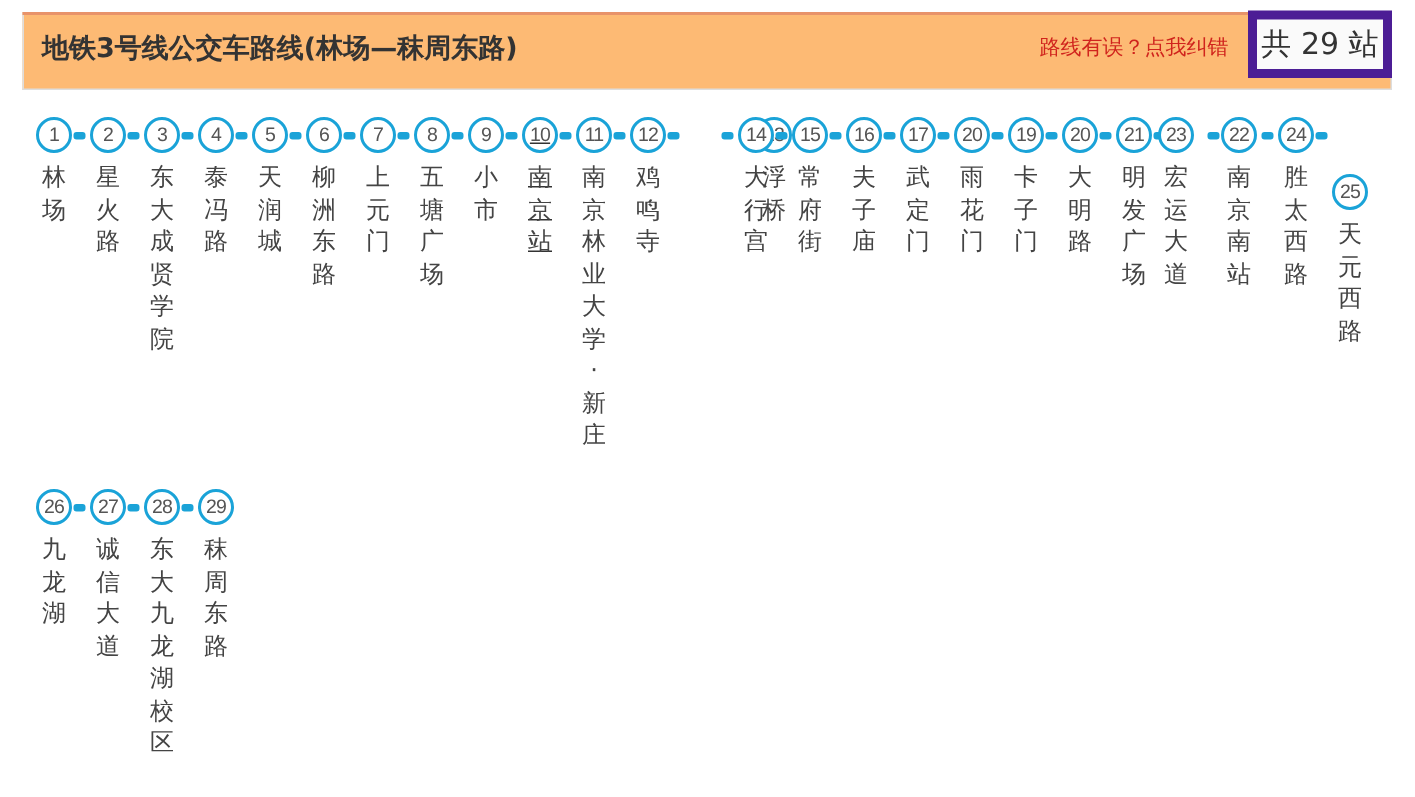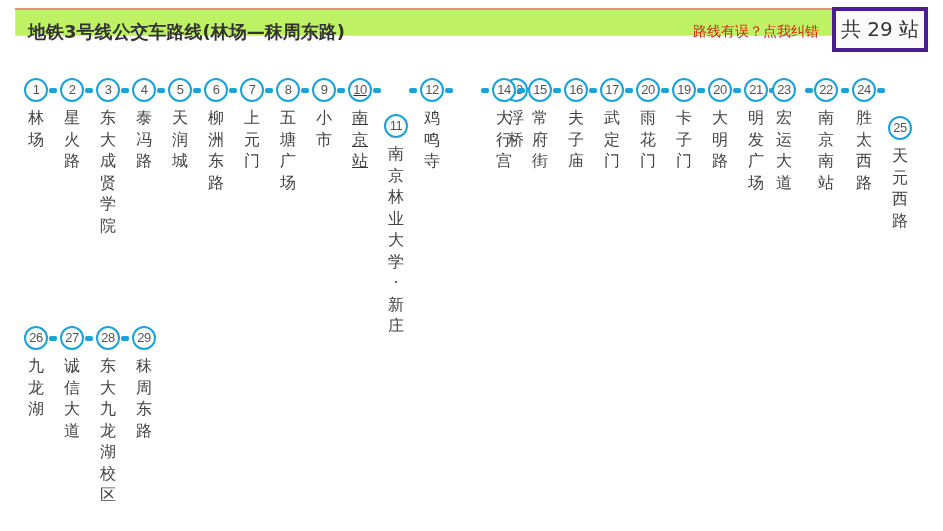--- a/index.html
+++ b/index.html
@@ -1,26 +1,26 @@
 <!DOCTYPE html>
 <html><head>
 <meta charset="utf-8">
 <style>
   html, body { margin:0; padding:0; background:#ffffff; }
   body { width:943px; height:531px; position:relative; overflow:hidden;
          font-family:"DejaVu Sans", "Liberation Sans", sans-serif; color:#333; }
-  .header { position:absolute; left:15px; top:8px; width:913px; height:28px;
-            border:1px solid #dddddd; border-top:none; box-sizing:border-box; background:#bef264; }
+  .header { position:absolute; left:15px; top:8px; width:913px; height:52px;
+            border:1px solid #dddddd; border-top:none; box-sizing:border-box; background:#fdba74; }
   .header-accent { position:absolute; left:-1px; top:0; width:819px; height:2px; background:#e8936a; }
   .title { position:absolute; left:12px; top:12px; font-size:18px; font-weight:bold; color:#333333;
            letter-spacing:0px; white-space:nowrap; }
   .report-link { position:absolute; right:108px; top:15px; font-size:14px; color:#d0241d;
                  text-decoration:none; white-space:nowrap; cursor:pointer; }
   .count-box { position:absolute; right:-1px; top:-1px; width:96px; height:45px; box-sizing:border-box;
-               border:4px solid #4c1d95; background:#fafafa; font-size:20px; color:#333;
+               border:6px solid #4c1d95; background:#fafafa; font-size:20px; color:#333;
                display:flex; align-items:center; justify-content:center; white-space:nowrap; }
   .station { position:absolute; width:24px; text-align:center; cursor:pointer; }
   .circle { width:20px; height:20px; border:2px solid #1aa3d8; border-radius:50%;
             background:#fff; color:#555; font-size:13px; line-height:20px; text-align:center;
             box-sizing:content-box; font-family:"Liberation Sans", sans-serif; letter-spacing:-0.5px; }
   .connector { position:absolute; width:8px; height:5px; background:#1aa3d8; border-radius:2px; }
   .name { margin-top:5px; width:24px; font-size:16px; line-height:21.5px; color:#444;
           writing-mode:horizontal-tb; word-break:break-all; text-align:center; padding-left:0px; }
   .name span { display:block; }
 </style>
@@ -121,21 +121,21 @@
     <div class="connector" style="left: 337px; top: 88px;"></div>
     <div class="station" style="left: 348px; top: 78px; text-decoration: underline;">
       <div class="circle">10</div>
       <div class="name">
         <span>南</span>
         <span>京</span>
         <span>站</span>
       </div>
     </div>
     <div class="connector" style="left: 373px; top: 88px;"></div>
-    <div class="station" style="left: 384px; top: 78px; margin-top: 36px;">
+    <div class="station" style="left: 384px; top: 78px;">
       <div class="circle">11</div>
       <div class="name">
         <span>南</span>
         <span>京</span>
         <span>林</span>
         <span>业</span>
         <span>大</span>
         <span>学</span>
         <span>·</span>
         <span>新</span>

